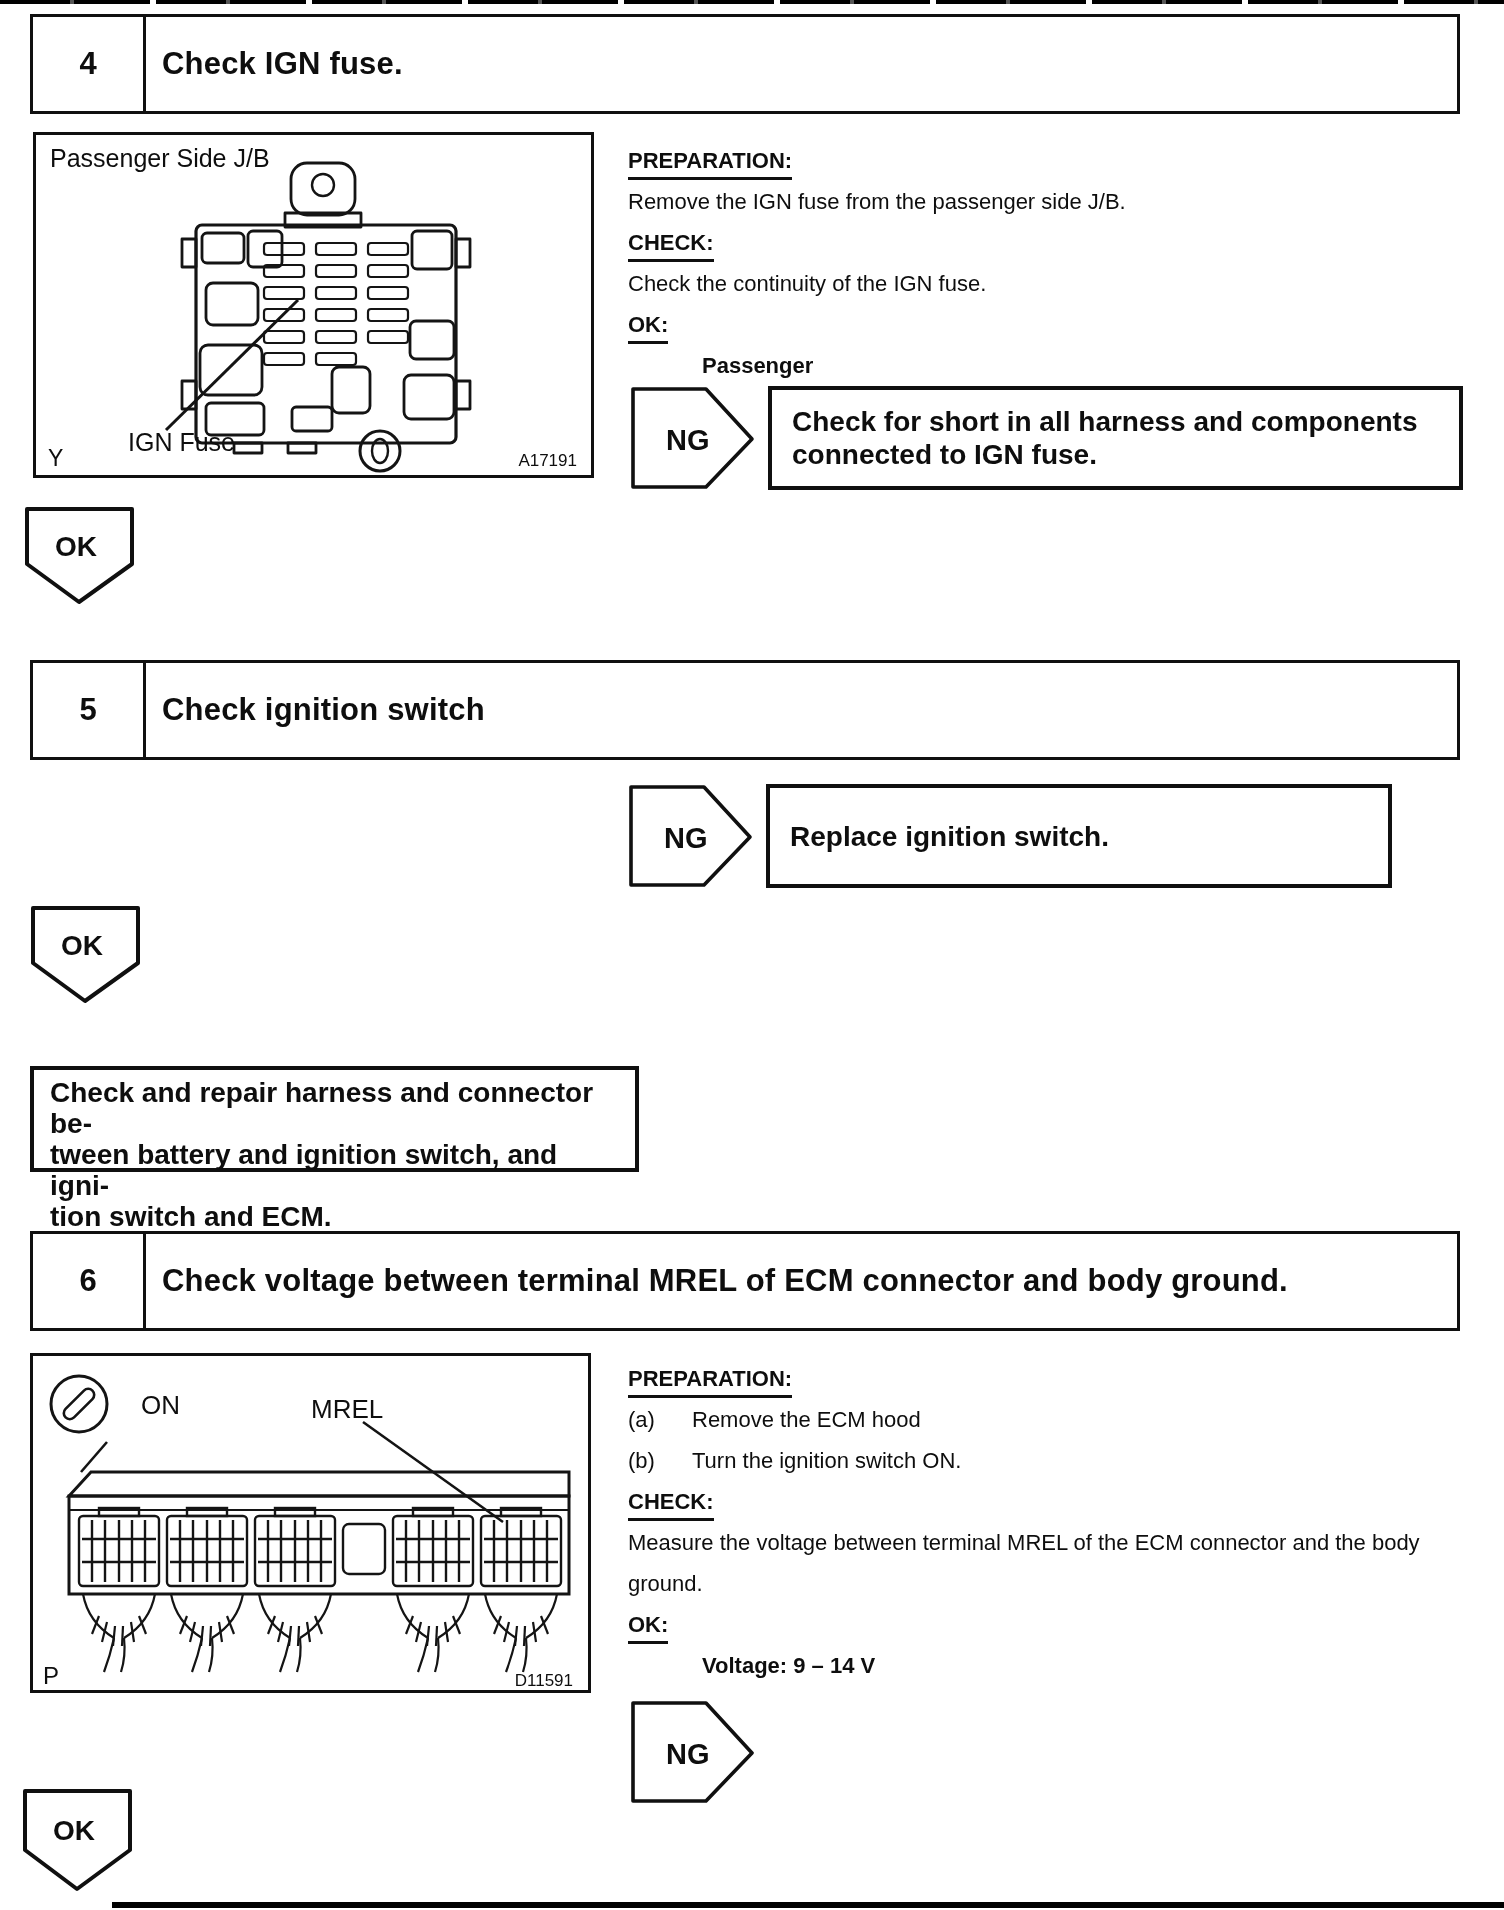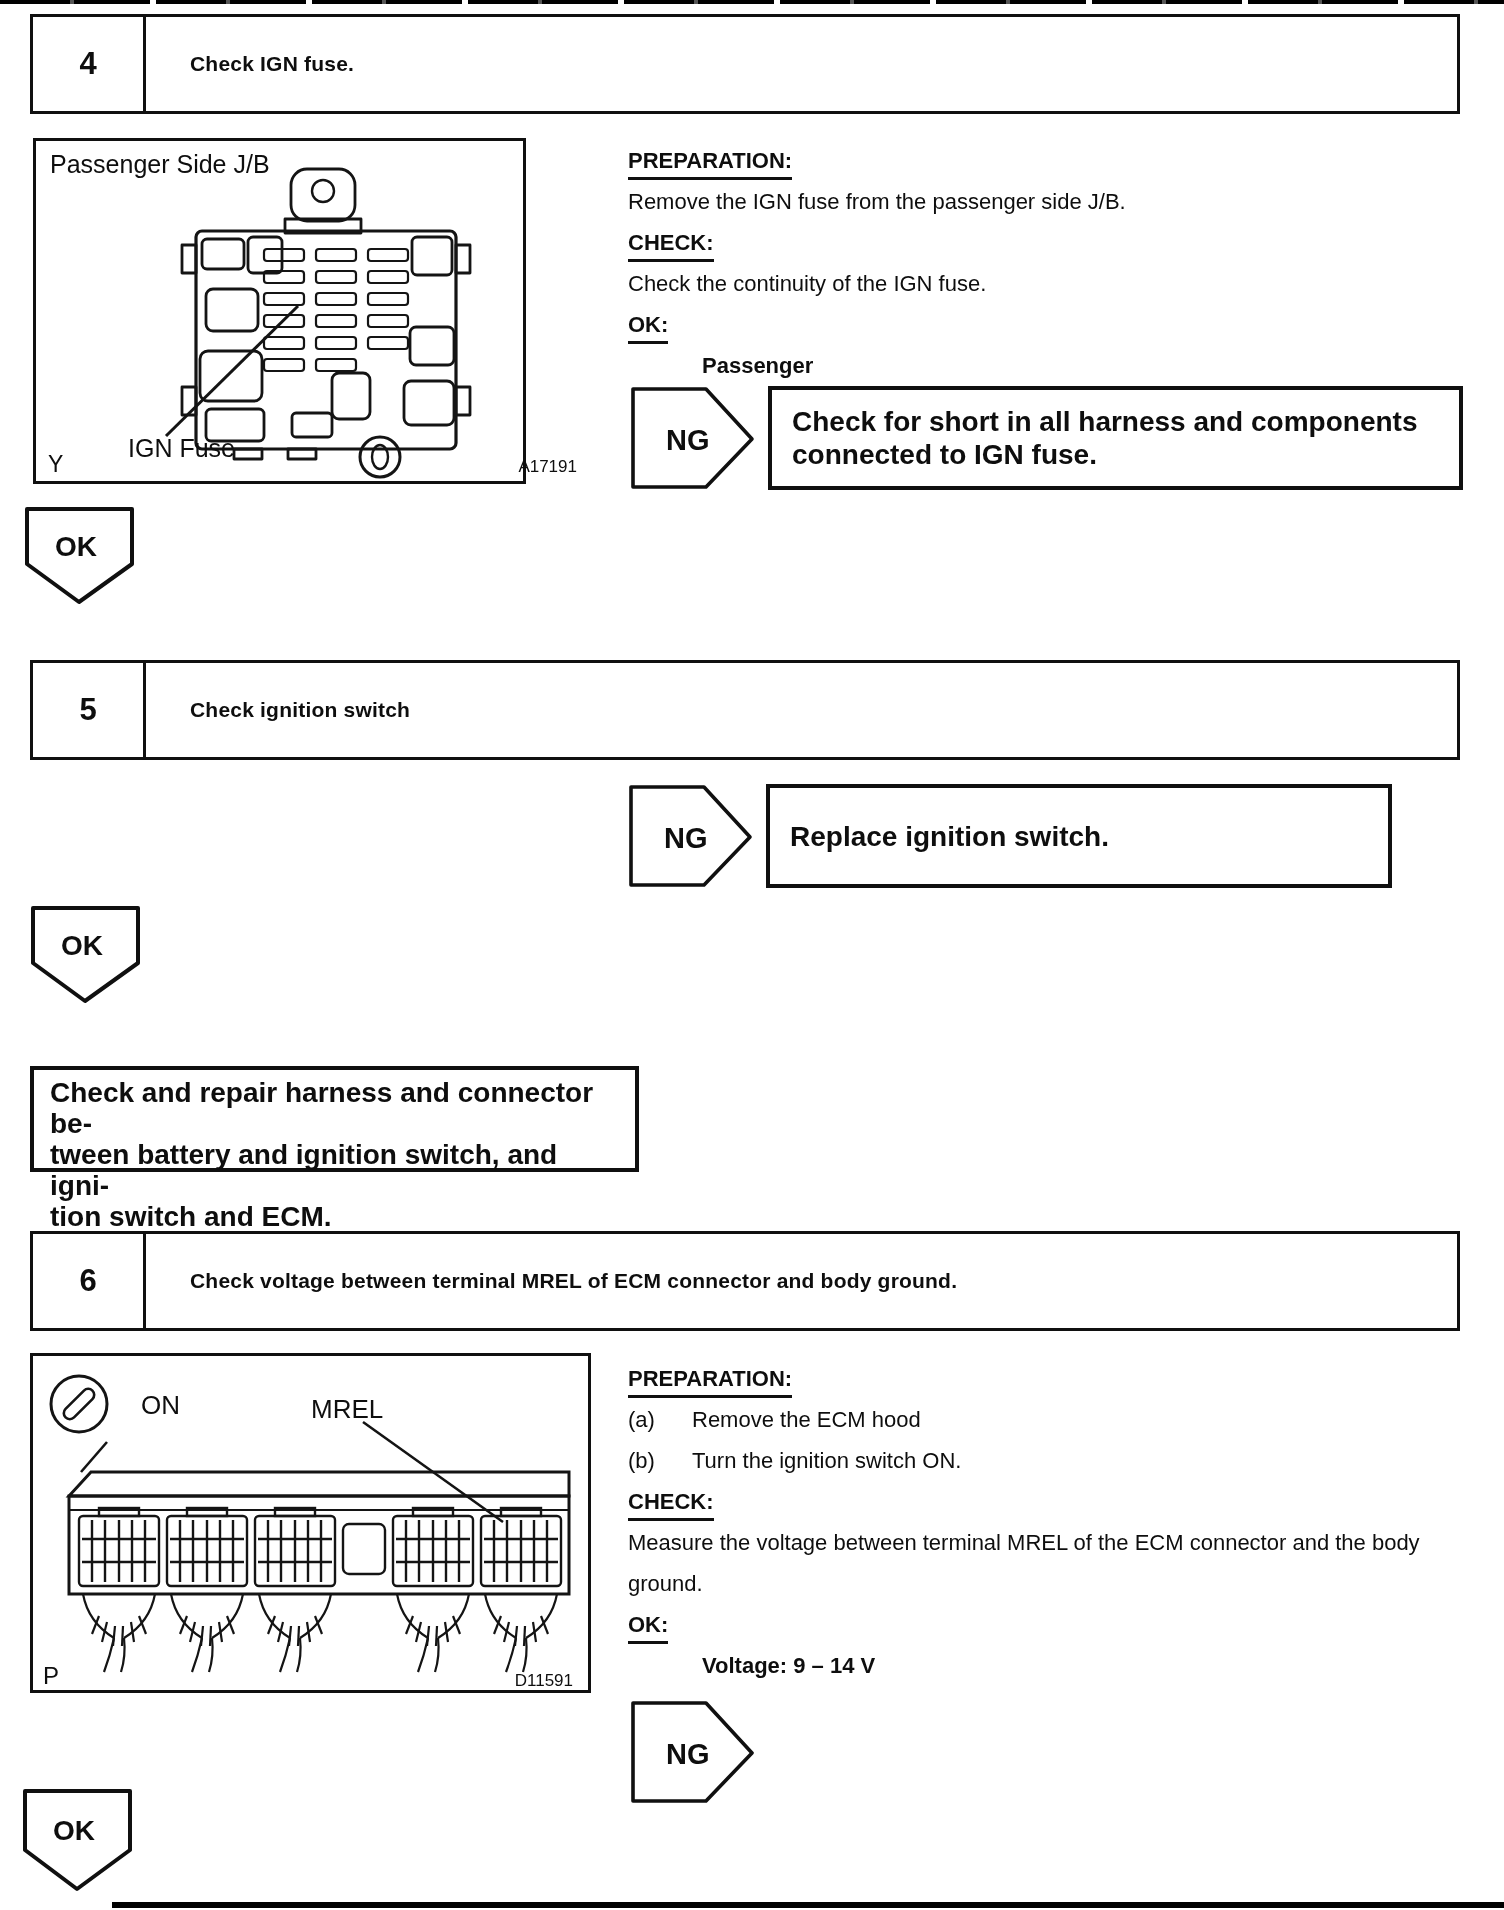--- a/index.html
+++ b/index.html
@@ -20,22 +20,22 @@
   .step-header {
     position:absolute; left:30px; width:1430px; height:100px;
     border:3px solid #101010; display:flex; background:#fff;
   }
   .step-num {
     width:113px; border-right:3px solid #101010; flex:none;
     display:flex; align-items:center; justify-content:center;
     font-weight:bold; font-size:31px;
   }
   .step-title {
-    flex:1; display:flex; align-items:center; padding-left:44px;
-    font-weight:bold; font-size:21px; letter-spacing:.2px;
+    flex:1; display:flex; align-items:center; padding-left:16px;
+    font-weight:bold; font-size:31px; letter-spacing:.2px;
   }
   
   .figure-box {
     position:absolute; border:3px solid #101010; background:#fff;
   }
   .figure-box svg { display:block; }
   
   .detail-col { position:absolute; font-size:22px; color:#0e0e0e; }
   .d-line { line-height:41px; }
   .d-line .u {
@@ -65,21 +65,21 @@
 
 <div class="page">
 
   <div class="scanline-top"></div>
 
   <div class="step-header" style="top:14px">
     <div class="step-num">4</div>
     <div class="step-title">Check IGN fuse.</div>
   </div>
 
-  <div class="figure-box" style="left:33px;top:138px;width:493px;height:346px">
+  <div class="figure-box" style="left:33px;top:132px;width:561px;height:346px">
     <svg width="555" height="340" viewBox="0 0 555 340">
       <g fill="none" stroke="#141414" stroke-width="2.8" stroke-linejoin="round">
 
         <rect x="255" y="28" width="64" height="52" rx="16"></rect>
         <circle cx="287" cy="50" r="11" stroke-width="2.4"></circle>
         <rect x="249" y="78" width="76" height="14"></rect>
 
         <rect x="160" y="90" width="260" height="218" rx="6" stroke-width="3.2"></rect>
 
         <rect x="146" y="104" width="14" height="28"></rect>

